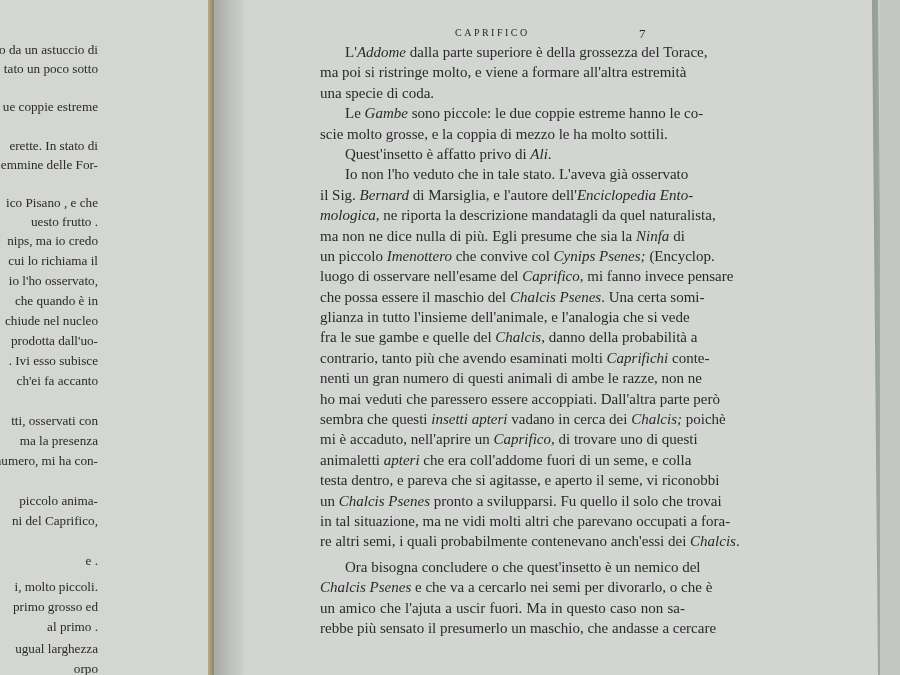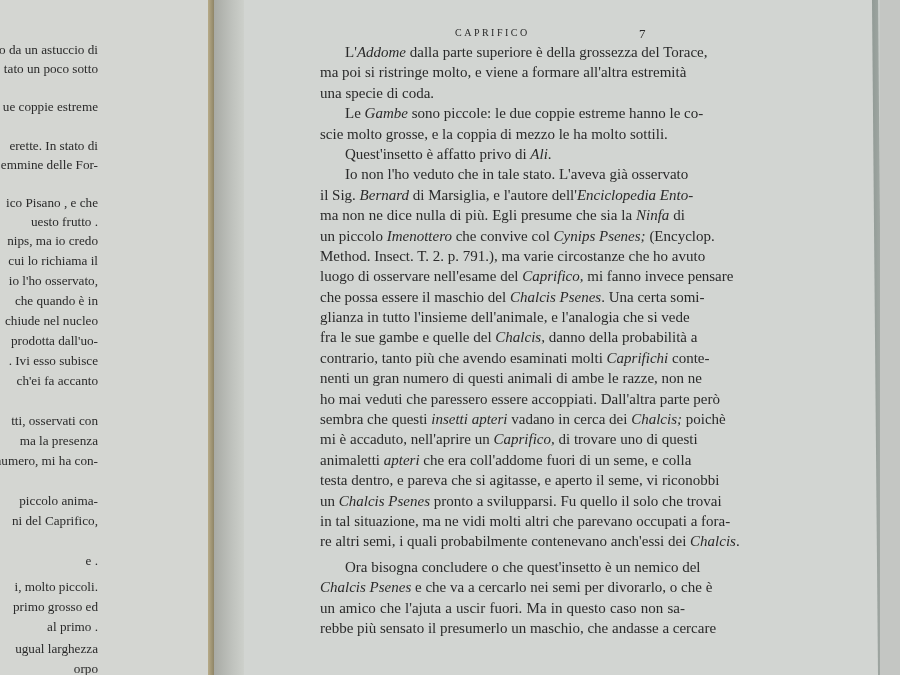--- a/index.html
+++ b/index.html
@@ -112,23 +112,23 @@
     <div>
       <div class="para-line indent">Le <i>Gambe</i> sono piccole: le due coppie estreme hanno le co-</div>
       <div class="para-line last">scie molto grosse, e la coppia di mezzo le ha molto sottili.</div>
     </div>
     <div>
       <div class="para-line indent last">Quest'insetto è affatto privo di <i>Ali</i>.</div>
     </div>
     <div>
       <div class="para-line indent">Io non l'ho veduto che in tale stato. L'aveva già osservato</div>
       <div class="para-line">il Sig. <i>Bernard</i> di Marsiglia, e l'autore dell'<i>Enciclopedia Ento-</i></div>
+      <div class="para-line"><i>mologica,</i> ne riporta la descrizione mandatagli da quel naturalista,</div>
       <div class="para-line">ma non ne dice nulla di più. Egli presume che sia la <i>Ninfa</i> di</div>
       <div class="para-line">un piccolo <i>Imenottero</i> che convive col <i>Cynips Psenes;</i> (Encyclop.</div>
-      <div class="para-line">Method. Insect. T. 2. p. 791.), ma varie circostanze che ho avuto</div>
       <div class="para-line">luogo di osservare nell'esame del <i>Caprifico,</i> mi fanno invece pensare</div>
       <div class="para-line">che possa essere il maschio del <i>Chalcis Psenes</i>. Una certa somi-</div>
       <div class="para-line">glianza in tutto l'insieme dell'animale, e l'analogia che si vede</div>
       <div class="para-line">fra le sue gambe e quelle del <i>Chalcis,</i> danno della probabilità a</div>
       <div class="para-line">contrario, tanto più che avendo esaminati molti <i>Caprifichi</i> conte-</div>
       <div class="para-line">nenti un gran numero di questi animali di ambe le razze, non ne</div>
       <div class="para-line">ho mai veduti che paressero essere accoppiati. Dall'altra parte però</div>
       <div class="para-line">sembra che questi <i>insetti apteri</i> vadano in cerca dei <i>Chalcis;</i> poichè</div>
       <div class="para-line">mi è accaduto, nell'aprire un <i>Caprifico,</i> di trovare uno di questi</div>
       <div class="para-line">animaletti <i>apteri</i> che era coll'addome fuori di un seme, e colla</div>

